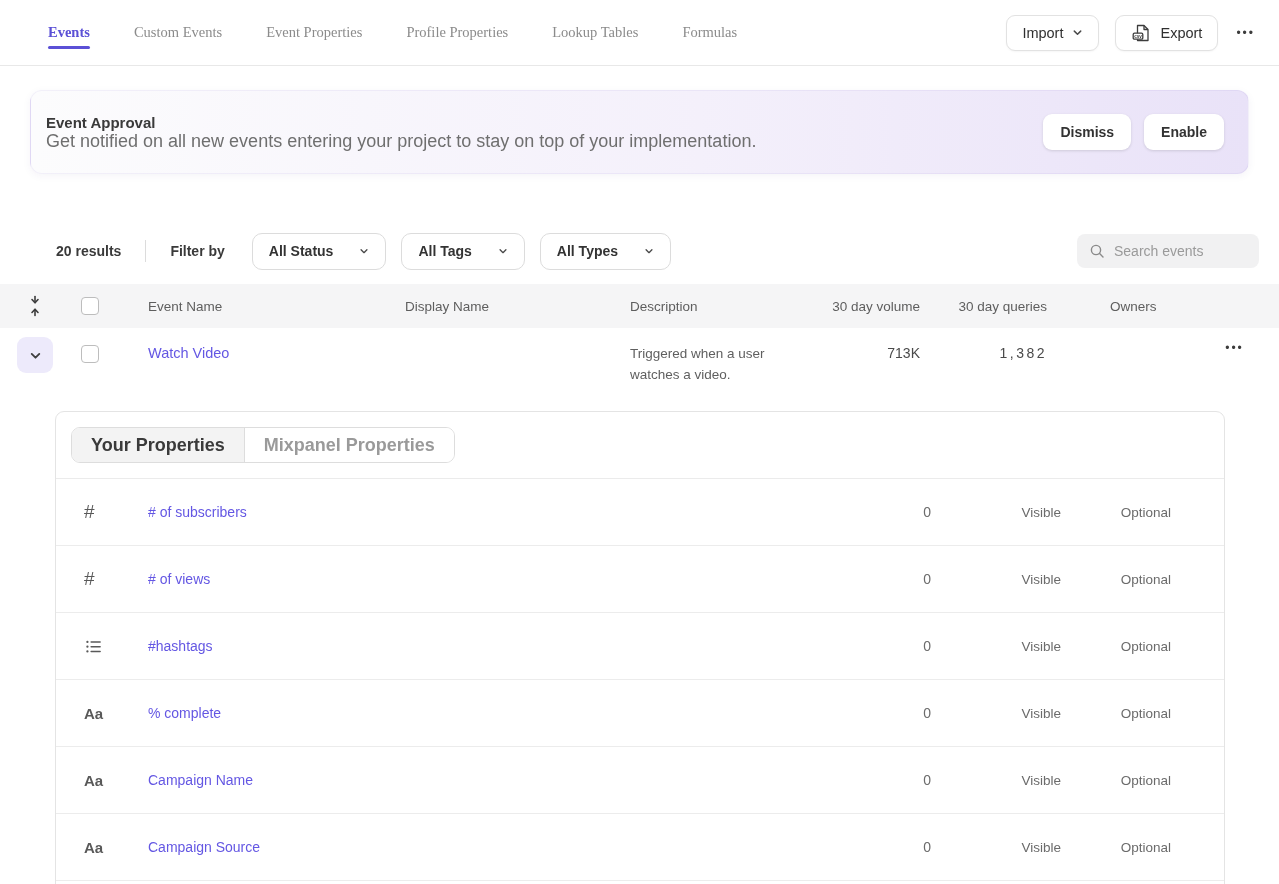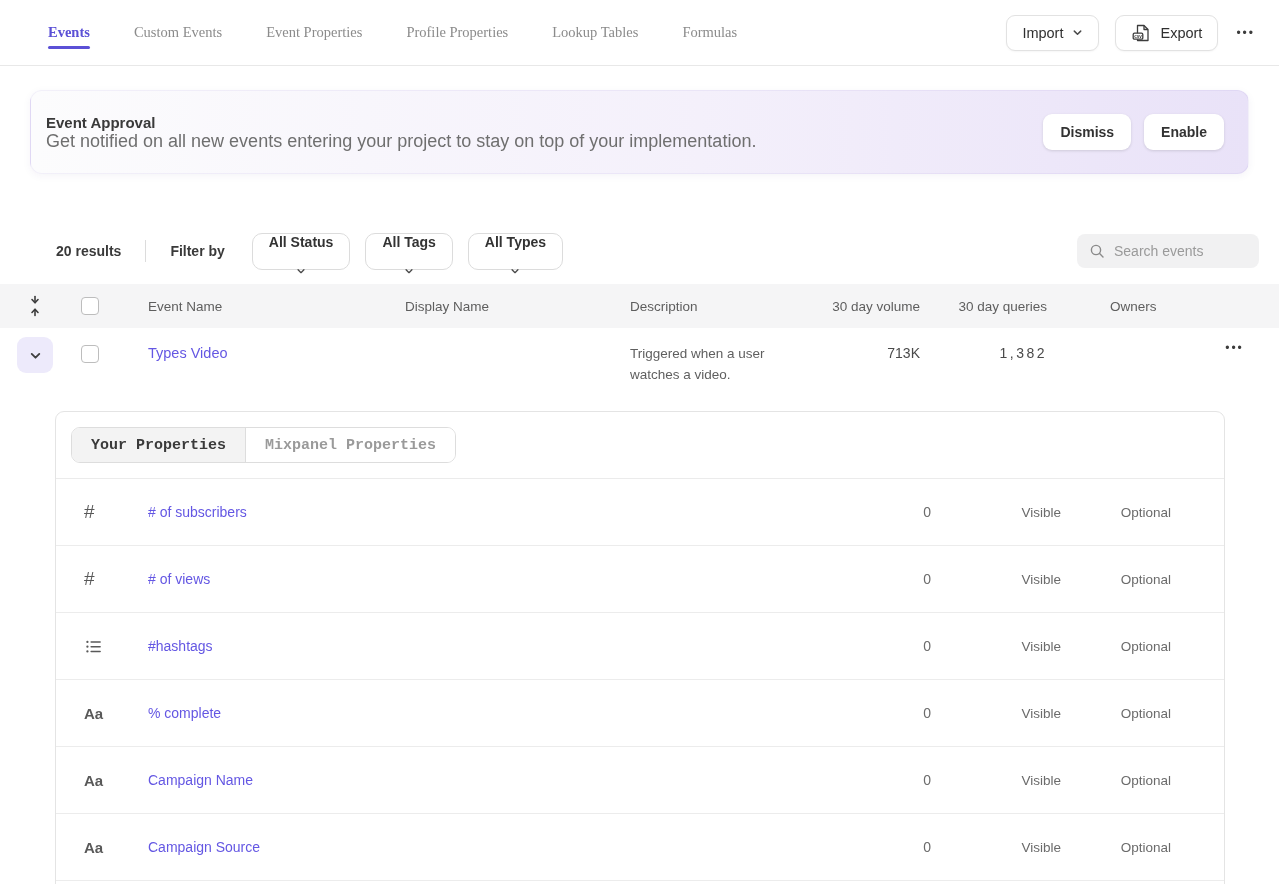--- a/index.html
+++ b/index.html
@@ -33,23 +33,23 @@
   .banner-actions { margin-left:auto; display:flex; gap:13px; }
   .banner-btn { height:36px; padding:0 17px; background:#fff; border:none; border-radius:9px;
     font-family:inherit; font-size:14px; font-weight:600; color:#333; cursor:pointer;
     box-shadow:0 1px 3px rgba(0,0,0,.13); }
 
   
   .filter-row { display:flex; align-items:center; padding:0 20px 0 56px; margin-top:58px; height:38px; }
   .results-count { font-size:14px; font-weight:700; color:#3a3a3a; }
   .vdivider { width:1px; height:22px; background:#dcdcdc; margin:0 24px; }
   .filter-by { font-size:14px; font-weight:600; color:#3a3a3a; margin-right:27px; }
-  .dropdown { display:inline-flex; align-items:center; gap:16px; height:37px; padding:0 16px;
+  .dropdown { display:inline-flex; align-items:center; gap:26px; height:37px; padding:0 16px;
     border:1px solid #dcdcdc; border-radius:10px; background:#fff; font-size:14px; font-weight:600;
-    color:#333; cursor:pointer; margin-right:15px;flex-direction:column; }
+    color:#333; cursor:pointer; margin-right:15px; }
   .search-box { margin-left:auto; width:182px; height:34px; background:#f1f1f2; border-radius:8px;
     display:flex; align-items:center; gap:9px; padding:16px 12px; }
   .search-box input { border:none; outline:none; background:transparent; font-family:inherit;
     font-size:14px; color:#3c3c3c; width:130px; }
   .search-box input::placeholder { color:#9a9a9a; }
 
   
   .grid-row { display:grid; grid-template-columns:70px 78px 257px 225px 190px 100px 127px 143px 1fr; }
   .thead { margin-top:14px; background:#f5f5f6; height:44px; align-items:center;
     font-size:13.5px; color:#5e5e5e; }
@@ -70,22 +70,22 @@
   .num-cell { font-size:14px; color:#4a4a4a; text-align:right; padding-top:17px; }
   .num-cell.queries { letter-spacing:2.5px; }
   .row-actions { justify-self:center; padding-top:10px; }
 
   
   .panel { margin:18px 54px 0 55px; border:1px solid #e4e4e4; border-radius:9px 9px 0 0;
     background:#fff; height:520px; }
   .panel-tabbar { height:67px; display:flex; align-items:center; padding-left:15px;
     border-bottom:1px solid #ebebeb; }
   .seg { display:inline-flex; border:1px solid #ddd; border-radius:9px; overflow:hidden; }
-  .seg-item { height:34px; display:flex; align-items:center; padding:0 19px; font-size:15px;
-    font-weight:600; cursor:pointer; background:#fff; color:#9a9a9a;font-family:Liberation Mono, monospace; }
+  .seg-item { height:34px; display:flex; align-items:center; padding:0 19px; font-size:18px;
+    font-weight:600; cursor:pointer; background:#fff; color:#9a9a9a; }
   .seg-item.active { background:#f3f3f3; color:#3a3a3a; border-right:1px solid #ddd; }
 
   .prop-row { display:grid; grid-template-columns:92px 1fr 140px 130px 163px; height:67px;
     align-items:center; border-bottom:1px solid #ececec; }
   .prop-icon { padding-left:28px; color:#595959; display:flex; align-items:center; }
   .glyph-num { font-size:19px; font-weight:400; }
   .glyph-text { font-size:15px; font-weight:600; }
   .prop-link { font-size:14px; color:#6457e3; text-decoration:none; cursor:pointer; }
   .prop-val { text-align:right; font-size:14px; color:#6b6b6b; }
   .prop-vis { text-align:right; font-size:13.5px; color:#6b6b6b; }
@@ -196,21 +196,21 @@
   <span></span>
 </div>
 
 <div class="grid-row event-row">
   <button class="expander">
     <svg width="13" height="13" viewBox="0 0 12 12">
         <path d="M2.5 4.5 L6 8 L9.5 4.5" fill="none" stroke="currentColor" stroke-width="1.7" stroke-linecap="round" stroke-linejoin="round"></path>
       </svg>
   </button>
   <span class="cbx"></span>
-  <span><a class="event-link">Types Video</a></span>
+  <span><a class="event-link">Watch Video</a></span>
   <span></span>
   <span class="desc-cell">Triggered when a user watches a video.</span>
   <span class="num-cell">713K</span>
   <span class="num-cell queries">1,382</span>
   <span></span>
   <span class="row-actions"><span class="more-dots">•••</span></span>
 </div>
 
 <div class="panel">
   <div class="panel-tabbar">

